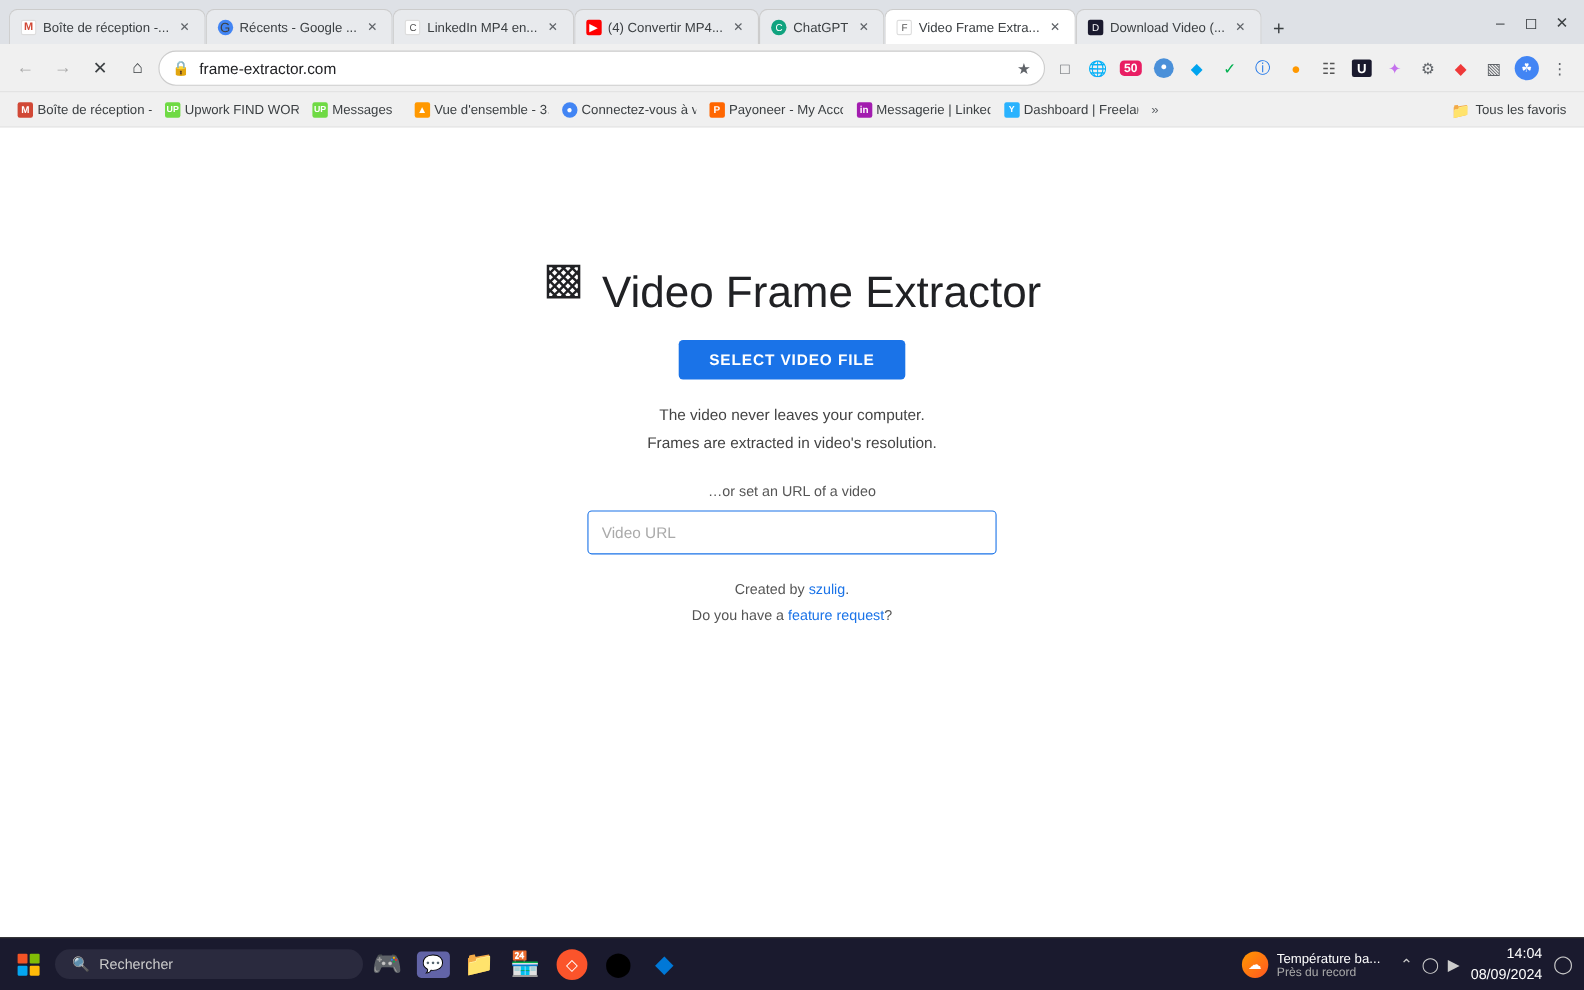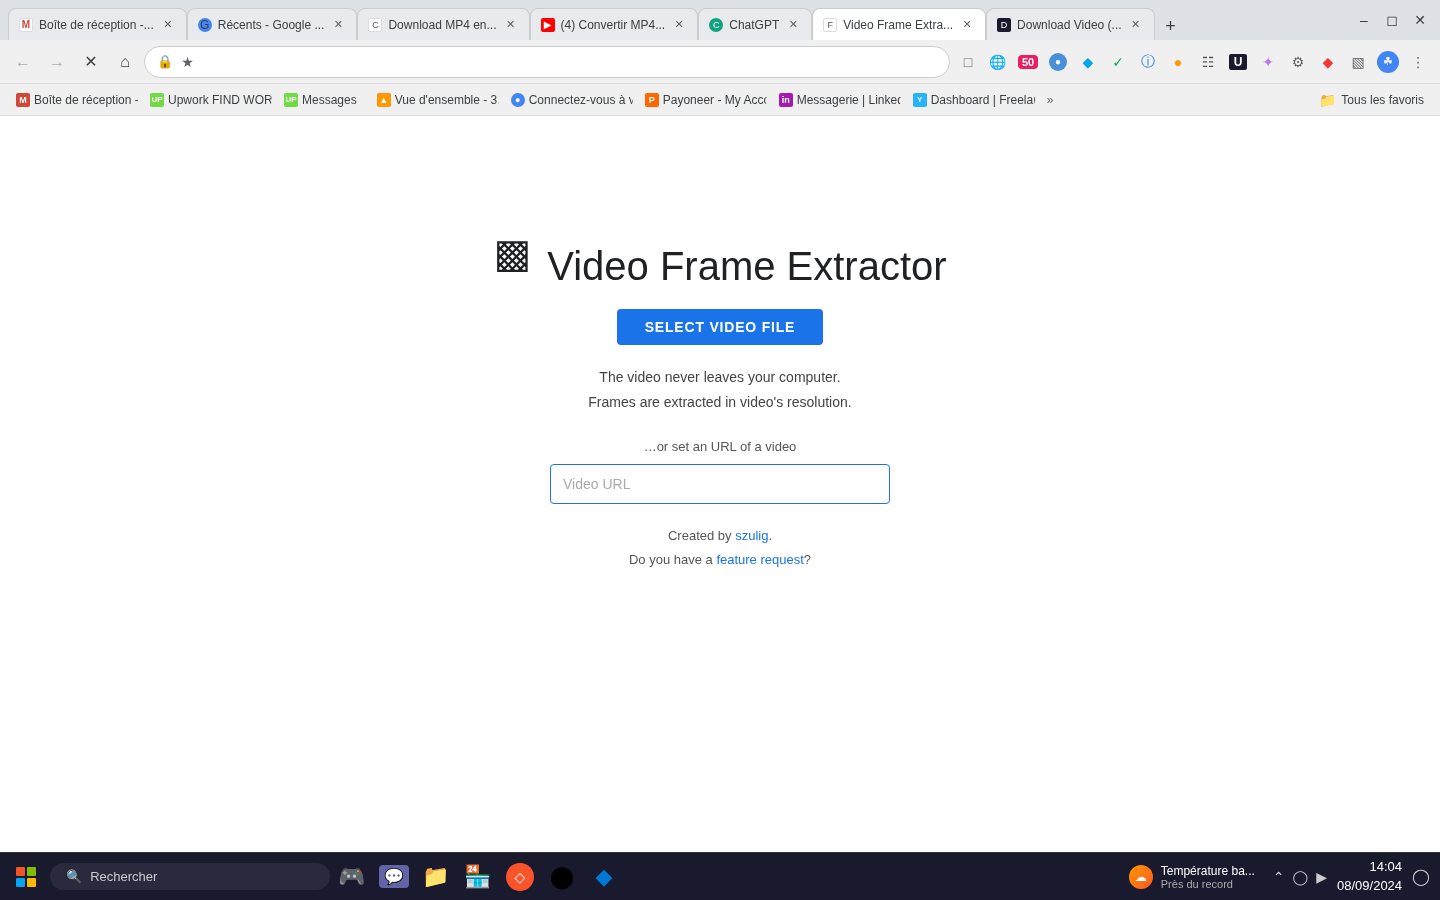--- a/index.html
+++ b/index.html
@@ -262,21 +262,21 @@
       flex-direction: column;
       align-items: center;
       gap: 10px;
       margin-top: 4px;
     }
     .url-label {
       font-size: 13px;
       color: #555;
     }
     .video-url-input {
-      width: 340px;
+      width: 372px;
       height: 40px;
       border: 1px solid #1a73e8;
       border-radius: 4px;
       padding: 0 12px;
       font-size: 14px;
       color: #3c4043;
       outline: none;
     }
     .video-url-input::placeholder { color: #aaa; }
 
@@ -419,21 +419,21 @@
       <span class="tab-label">Boîte de réception -...</span>
       <div class="tab-close">✕</div>
     </div>
         <div class="tab">
       <div class="tab-favicon fav-google" style="display:flex;align-items:center;justify-content:center;">G</div>
       <span class="tab-label">Récents - Google ...</span>
       <div class="tab-close">✕</div>
     </div>
         <div class="tab">
       <div class="tab-favicon fav-convert" style="display:flex;align-items:center;justify-content:center;">C</div>
-      <span class="tab-label">Download MP4 en...</span>
+      <span class="tab-label">LinkedIn MP4 en...</span>
       <div class="tab-close">✕</div>
     </div>
         <div class="tab">
       <div class="tab-favicon fav-youtube" style="display:flex;align-items:center;justify-content:center;">▶</div>
       <span class="tab-label">(4) Convertir MP4...</span>
       <div class="tab-close">✕</div>
     </div>
         <div class="tab">
       <div class="tab-favicon fav-chatgpt" style="display:flex;align-items:center;justify-content:center;">C</div>
       <span class="tab-label">ChatGPT</span>
@@ -458,20 +458,21 @@
     </div>
   </div>
 
   <div class="nav-bar">
     <div class="nav-btn disabled">←</div>
     <div class="nav-btn disabled">→</div>
     <div class="nav-btn">✕</div>
     <div class="nav-btn">⌂</div>
     <div class="address-bar">
       <span class="lock-icon">🔒</span>
+      <span class="address-text">frame-extractor.com</span>
       <span style="color:#5f6368; font-size:14px;">★</span>
     </div>
     <div class="nav-icons-right">
       <div class="nav-icon-btn" title="Screen Capture">□</div>
       <div class="nav-icon-btn">🌐</div>
       <div class="nav-icon-btn">
         <span style="background:#e91e63;color:white;border-radius:4px;padding:1px 4px;font-size:11px;font-weight:bold;">50</span>
       </div>
       <div class="nav-icon-btn">
         <span style="background:#4a90d9;border-radius:50%;width:18px;height:18px;display:flex;align-items:center;justify-content:center;color:white;font-size:10px;">●</span>

